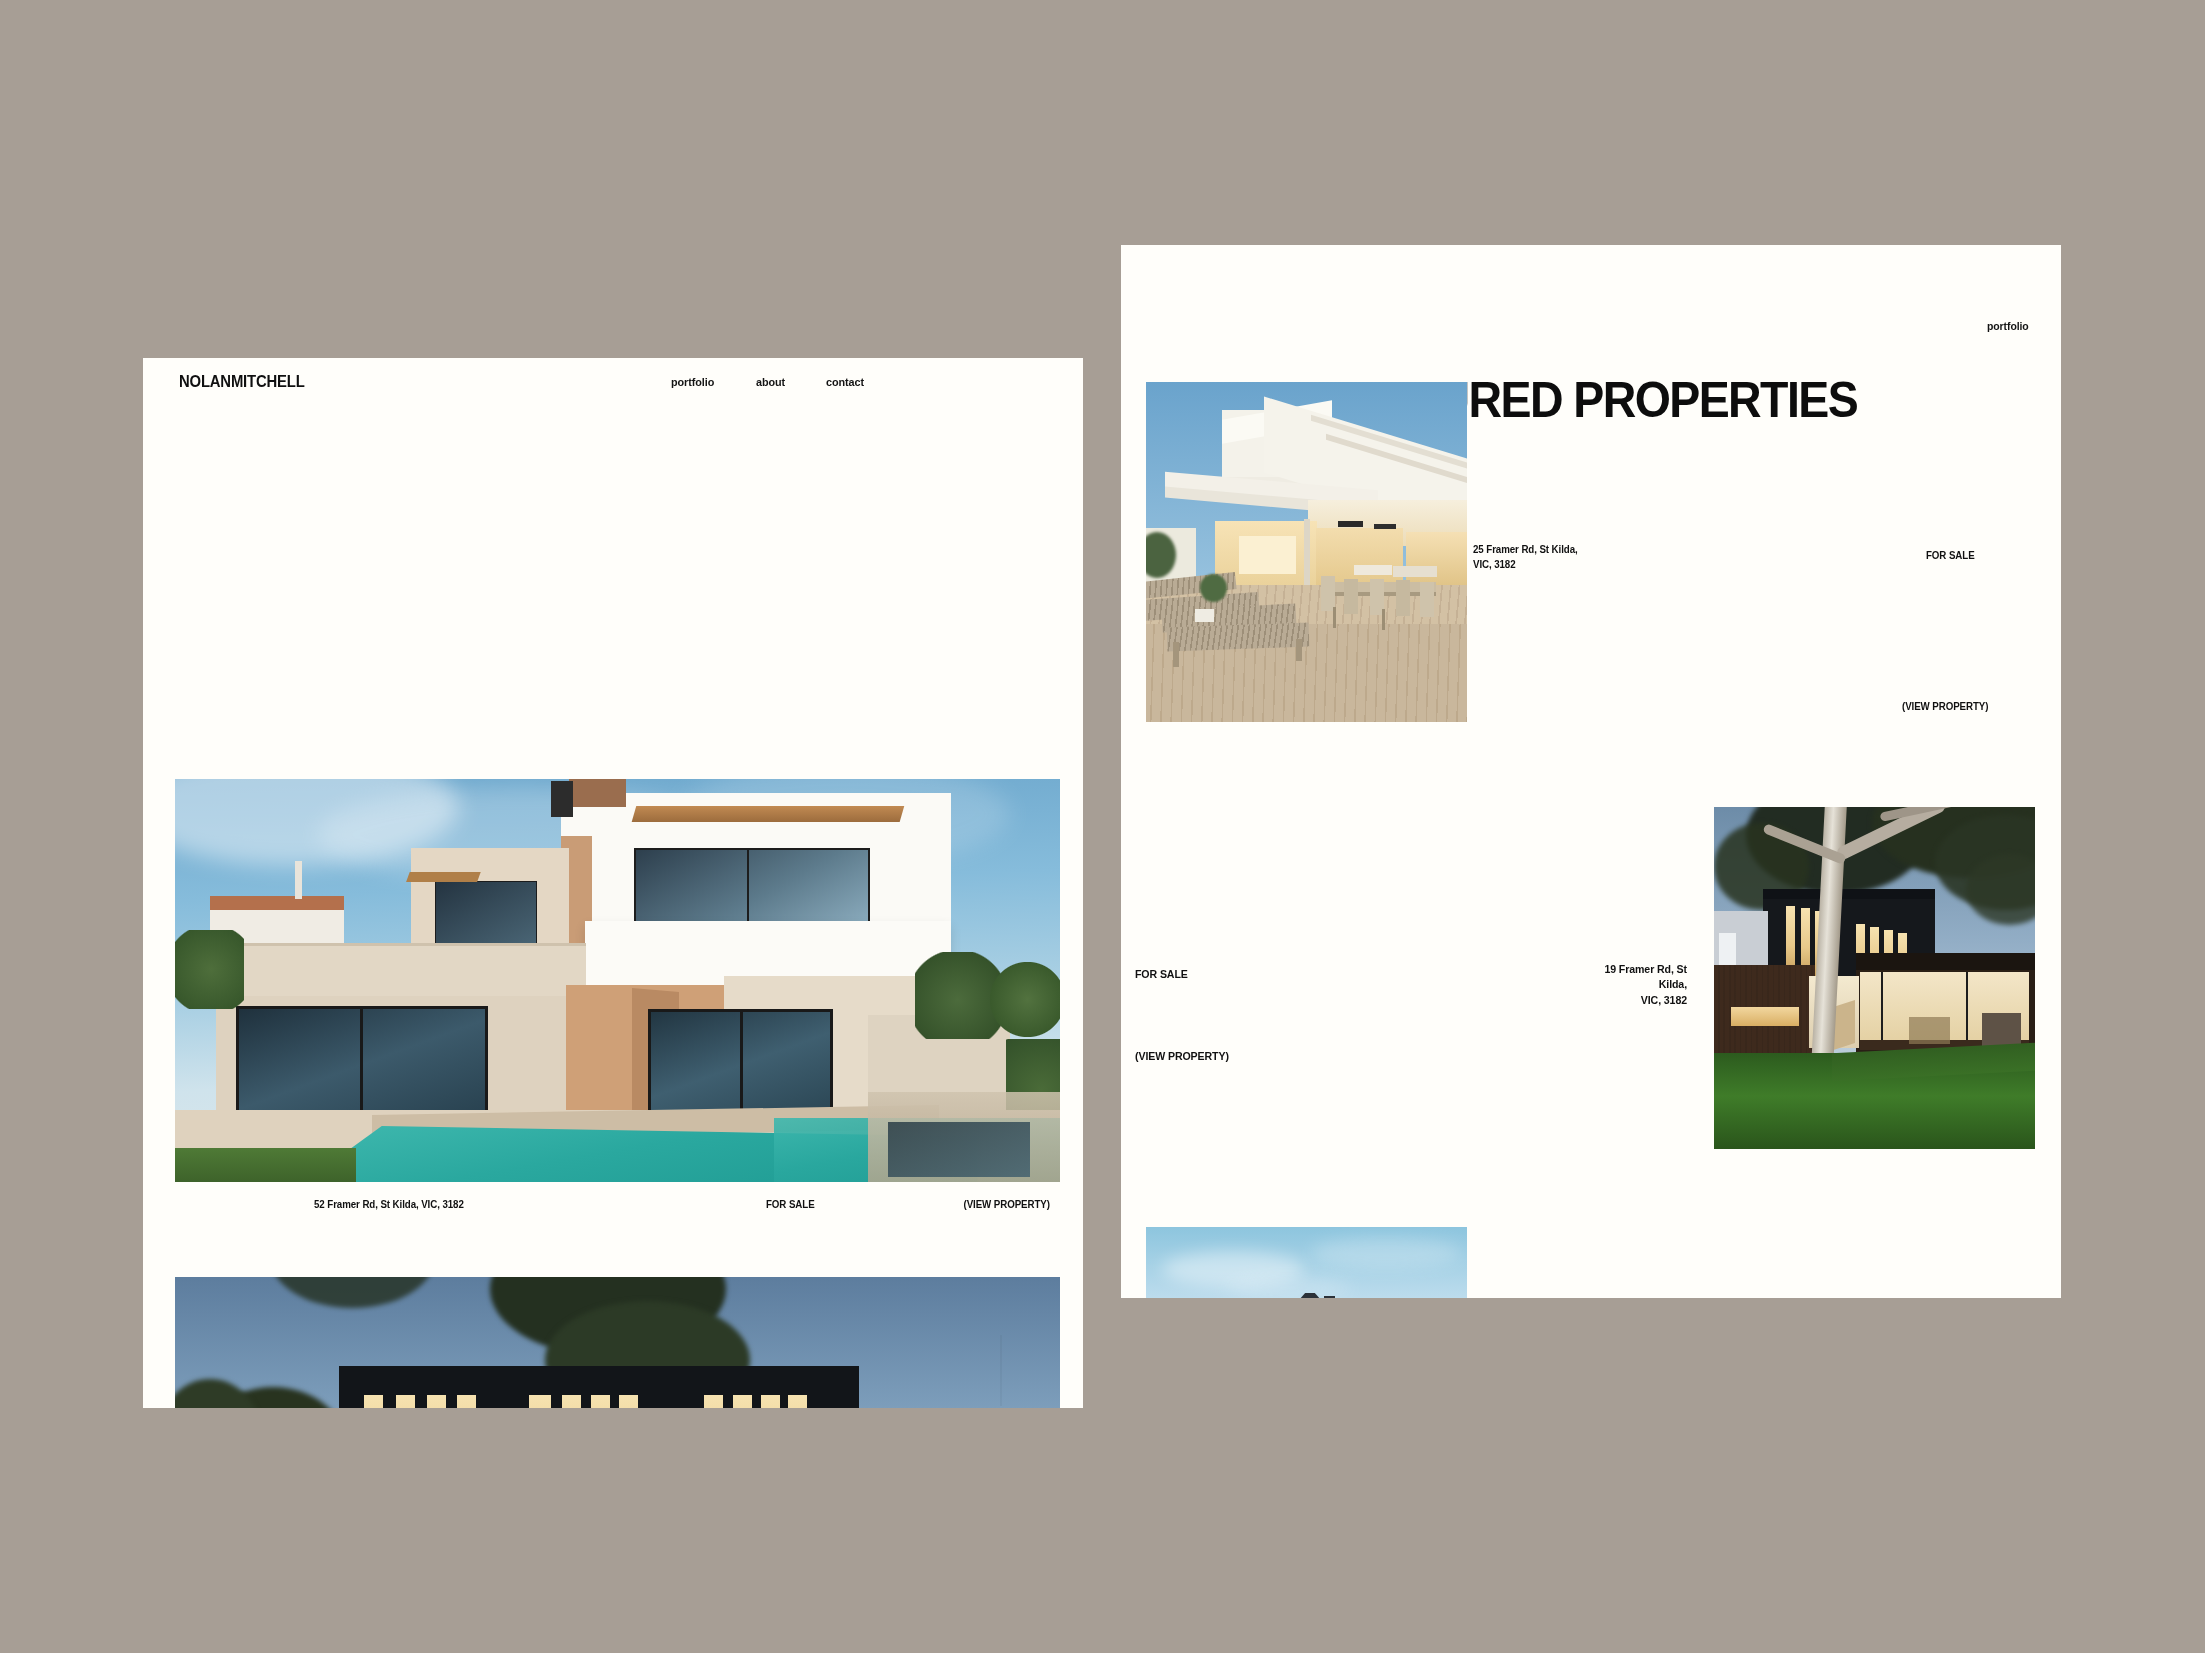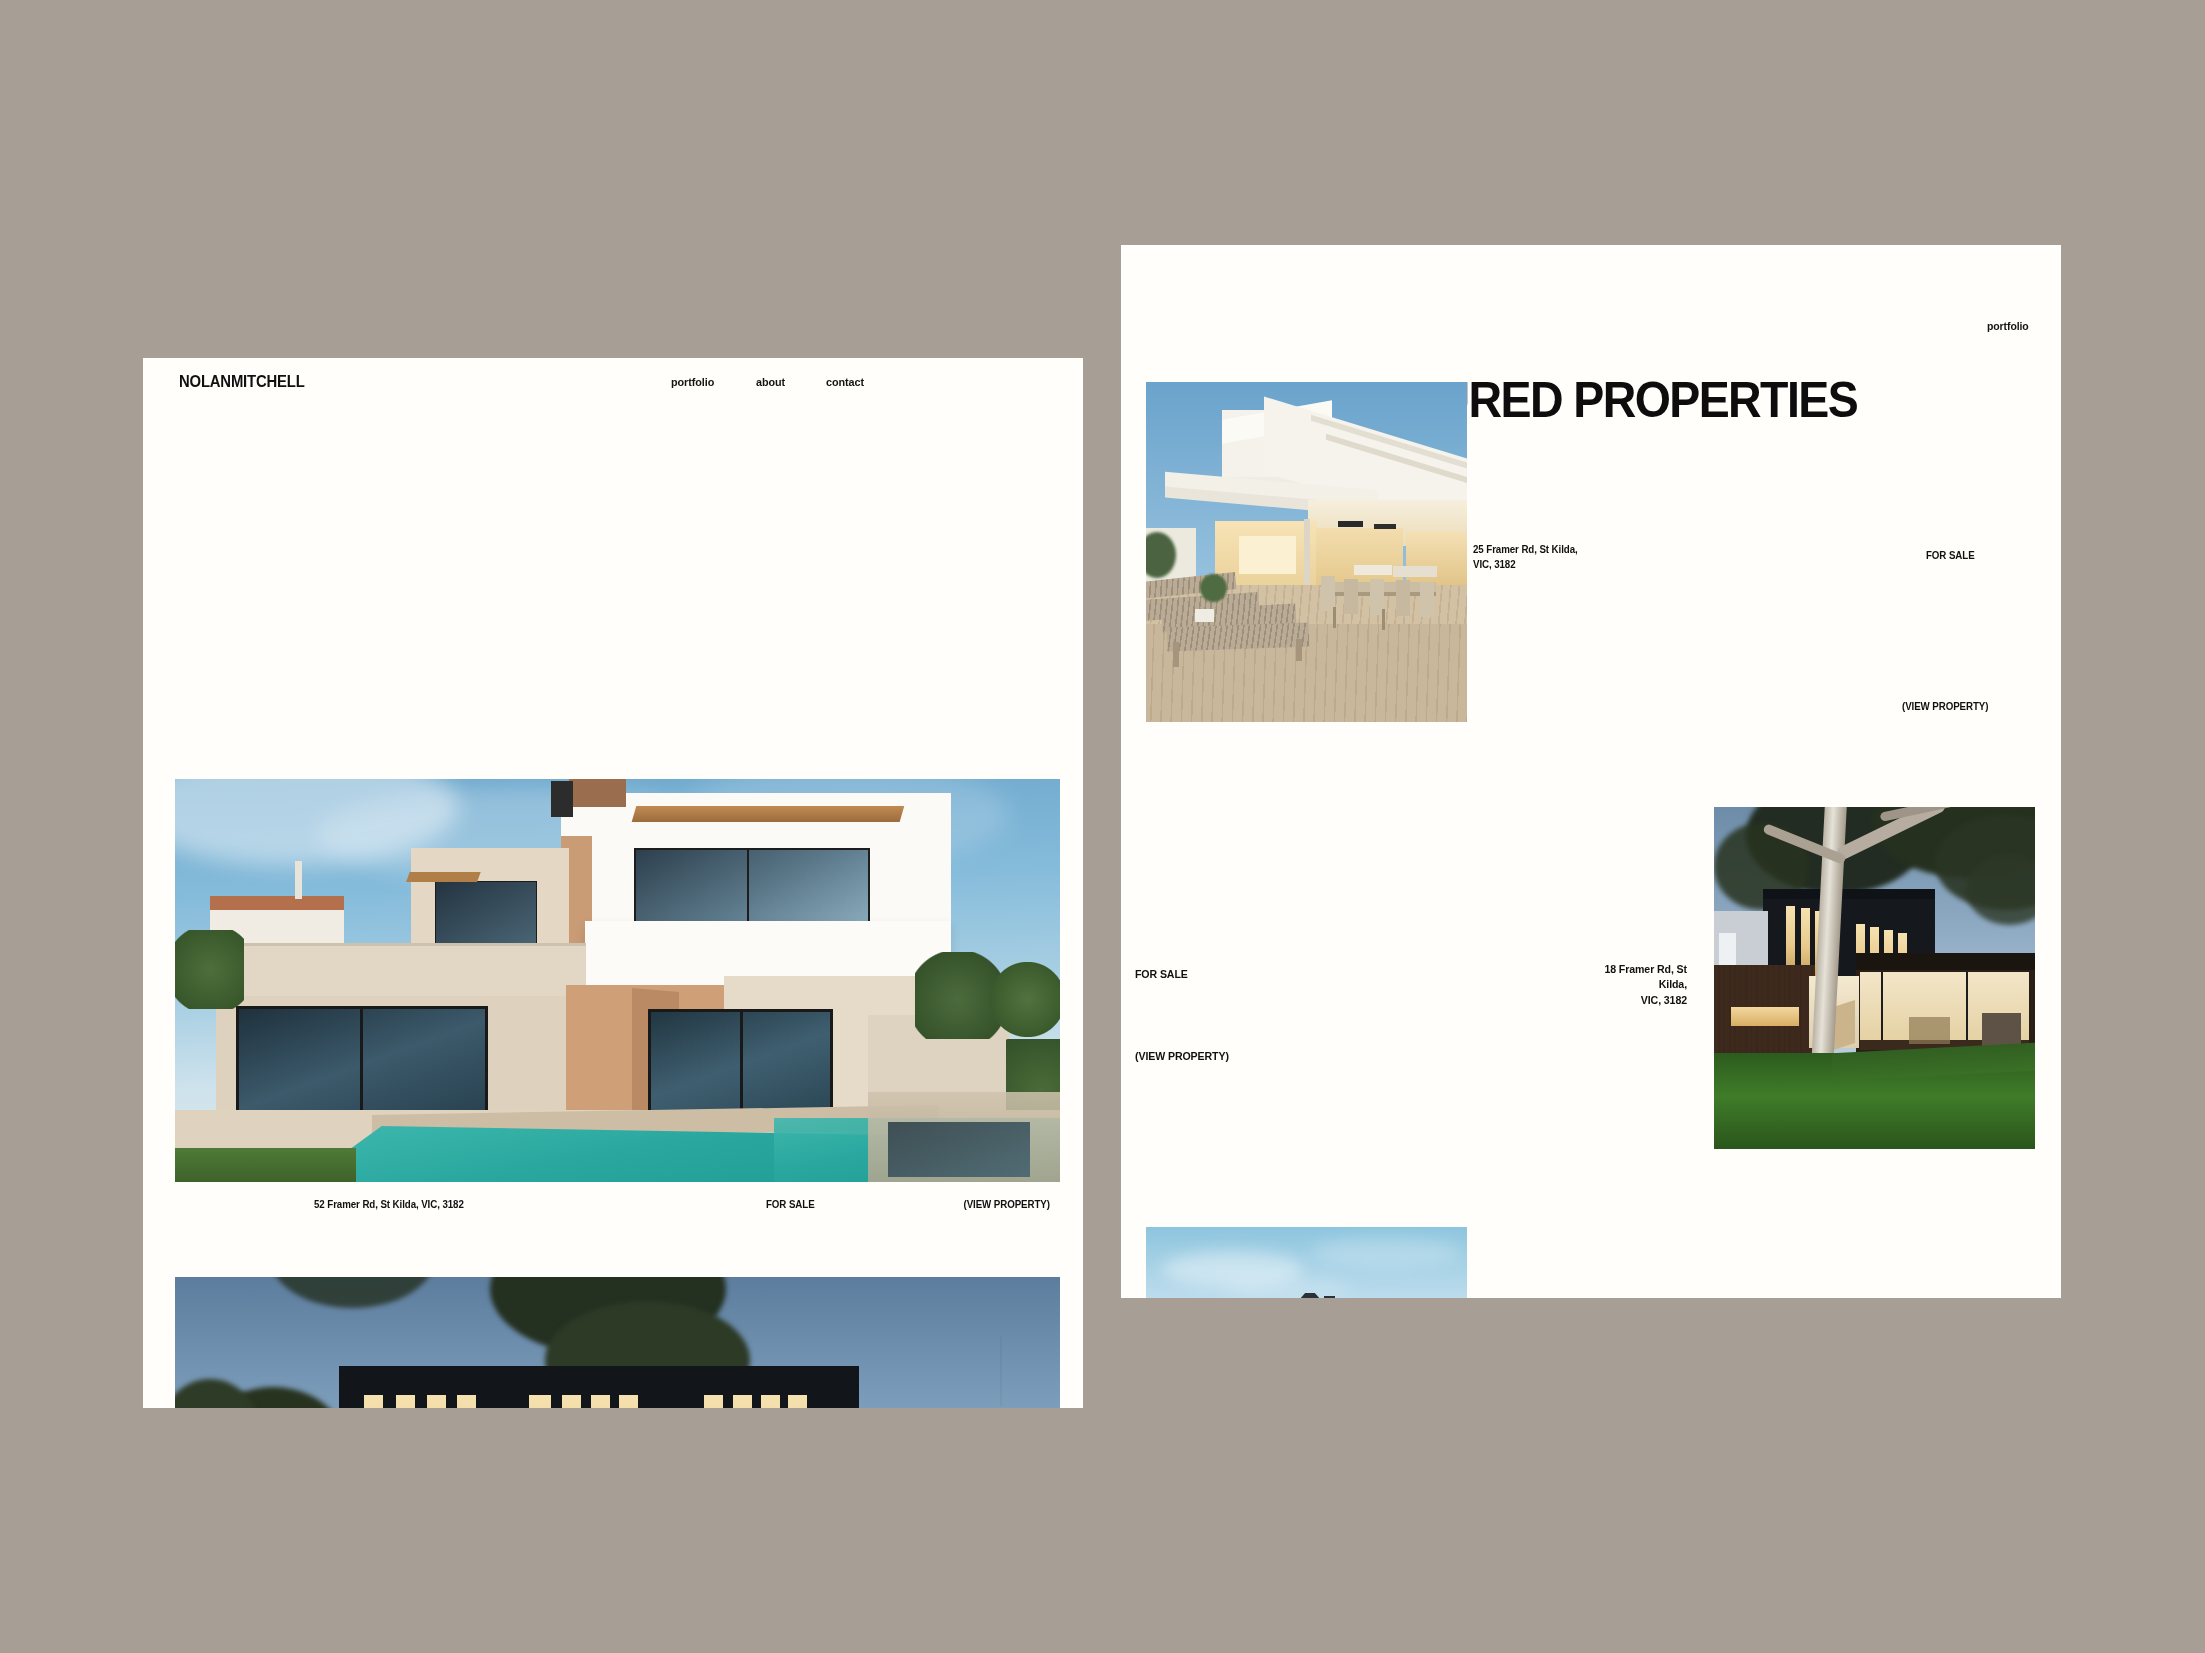--- a/index.html
+++ b/index.html
@@ -357,21 +357,21 @@
       <div class="dark-mass" style="left:47px;top:31.5px;width:87px;height:10.2px;background:#aaa193;transform:rotate(22deg);border-radius:6.3px;"></div>
       <div class="dark-mass" style="left:165px;top:-7.9px;width:134px;height:8.7px;background:#9e9588;transform:rotate(-12deg);border-radius:6.3px;"></div>
 
       <div class="lawn" style="left:0px;top:246px;width:321px;height:96px;background:linear-gradient(180deg,#2c5b1e,#3f7c29 45%,#2a551b);"></div>
       <div class="lawn" style="left:118px;top:241px;width:205px;height:28px;background:linear-gradient(180deg,#315f21,#3a7026);transform:skewY(-3deg);"></div>
     </div>
   </div>
 
   <div class="rw-text" style="left:14px;top:722px;">FOR SALE</div>
   <div class="rw-text" style="left:475px;top:717px;text-align:right;width:91px;">
-    <div>18 Framer Rd, St Kilda,</div>
+    <div>19 Framer Rd, St Kilda,</div>
     <div>VIC, 3182</div>
   </div>
   <div class="rw-text" style="left:14px;top:804px;">(VIEW PROPERTY)</div>
 
   <div class="rw-photo" id="rw-photo-3">
     <div class="scene">
       <div class="sky-only"></div>
       <div class="sky-wisp" style="left:15.8px;top:23.6px;width:142px;height:36px;"></div>
       <div class="sky-wisp" style="left:165px;top:9.5px;width:150px;height:31.5px;opacity:.55;"></div>
       <div class="sky-wisp" style="left:79px;top:49px;width:126px;height:23.6px;opacity:.45;"></div>

